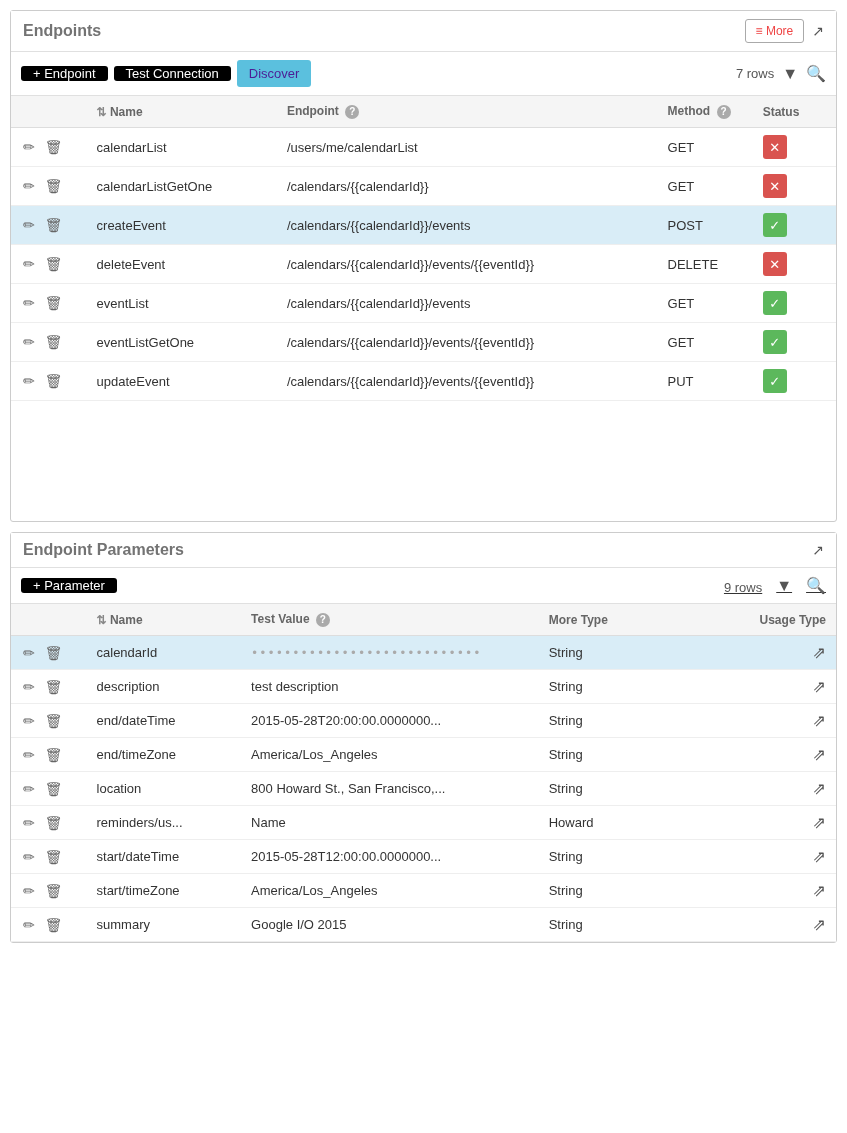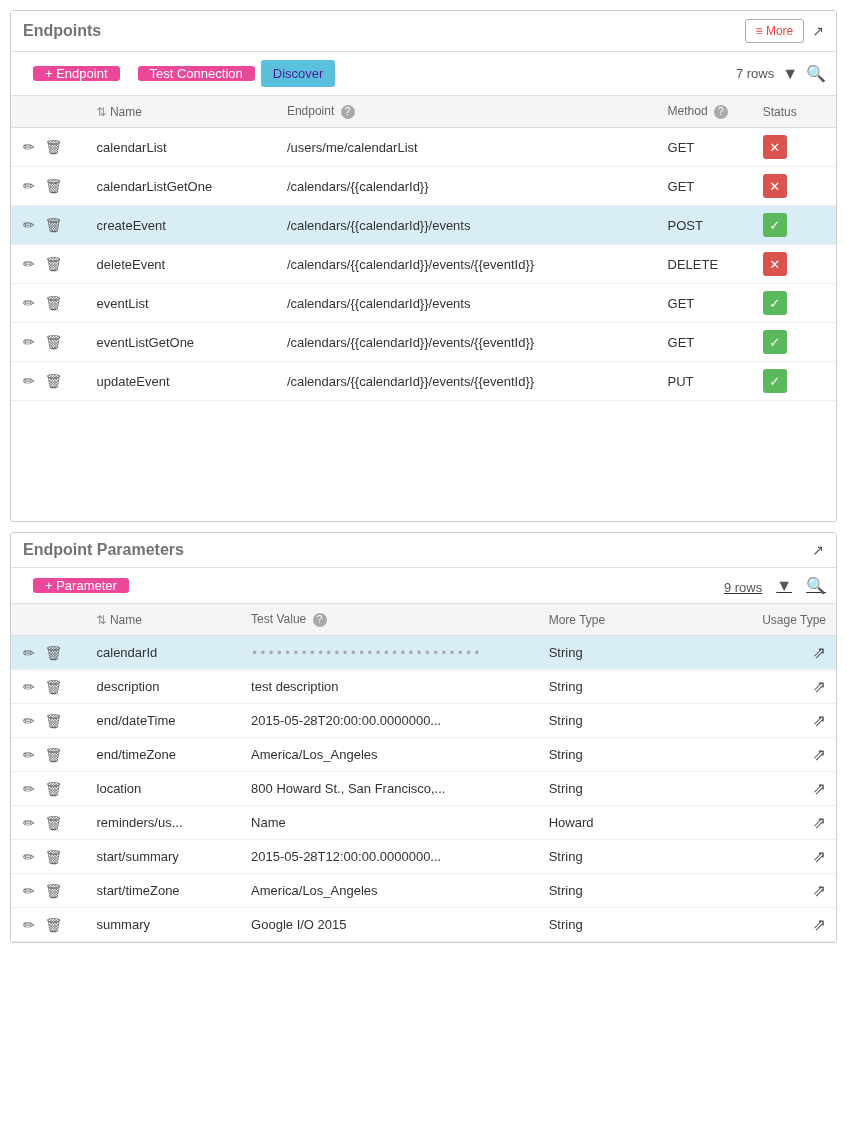--- a/index.html
+++ b/index.html
@@ -62,29 +62,28 @@
     .toolbar {
       display: flex;
       align-items: center;
       padding: 8px 10px;
       gap: 6px;
       border-bottom: 1px solid #e0e0e0;
       background: #fff;
     }
 
     .btn-primary {
-      background: #ec4899;
+      background: #000000;
       color: #fff;
       border: none;
       padding: 0 12px;
       border-radius: 3px;
       cursor: pointer;
       font-size: 13px;
       white-space: nowrap;
-      margin-left: 12px;
     }
 
     .btn-discover {
       background: #5bc0de;
       color: #4c1d95;
       border: none;
       padding: 6px 12px;
       border-radius: 3px;
       cursor: pointer;
       font-size: 13px;
@@ -115,21 +114,21 @@
 
     thead tr {
       background: #f5f5f5;
       border-bottom: 1px solid #ddd;
     }
 
     thead th {
       padding: 8px 10px;
       text-align: left;
       color: #666;
-      font-weight: normal;
+      font-weight: bold;
       font-size: 12px;
     }
 
     tbody tr {
       border-bottom: 1px solid #eee;
       background: #fff;
     }
 
     tbody tr.highlighted {
       background: #d9edf7;
@@ -475,21 +474,21 @@
       <span class="external-link-icon">⇗</span>
     </td>
   </tr>
         <tr>
     <td class="params-col-actions">
       <div class="action-icons">
         <span class="action-icon">✏</span>
         <span class="action-icon">🗑</span>
       </div>
     </td>
-    <td class="params-col-name">start/summary</td>
+    <td class="params-col-name">start/dateTime</td>
     <td class="params-col-testvalue"><span>2015-05-28T12:00:00.0000000...</span></td>
     <td class="params-col-datatype">String</td>
     <td class="params-col-usagetype" style="text-align:right;">
       <span class="external-link-icon">⇗</span>
     </td>
   </tr>
         <tr>
     <td class="params-col-actions">
       <div class="action-icons">
         <span class="action-icon">✏</span>

